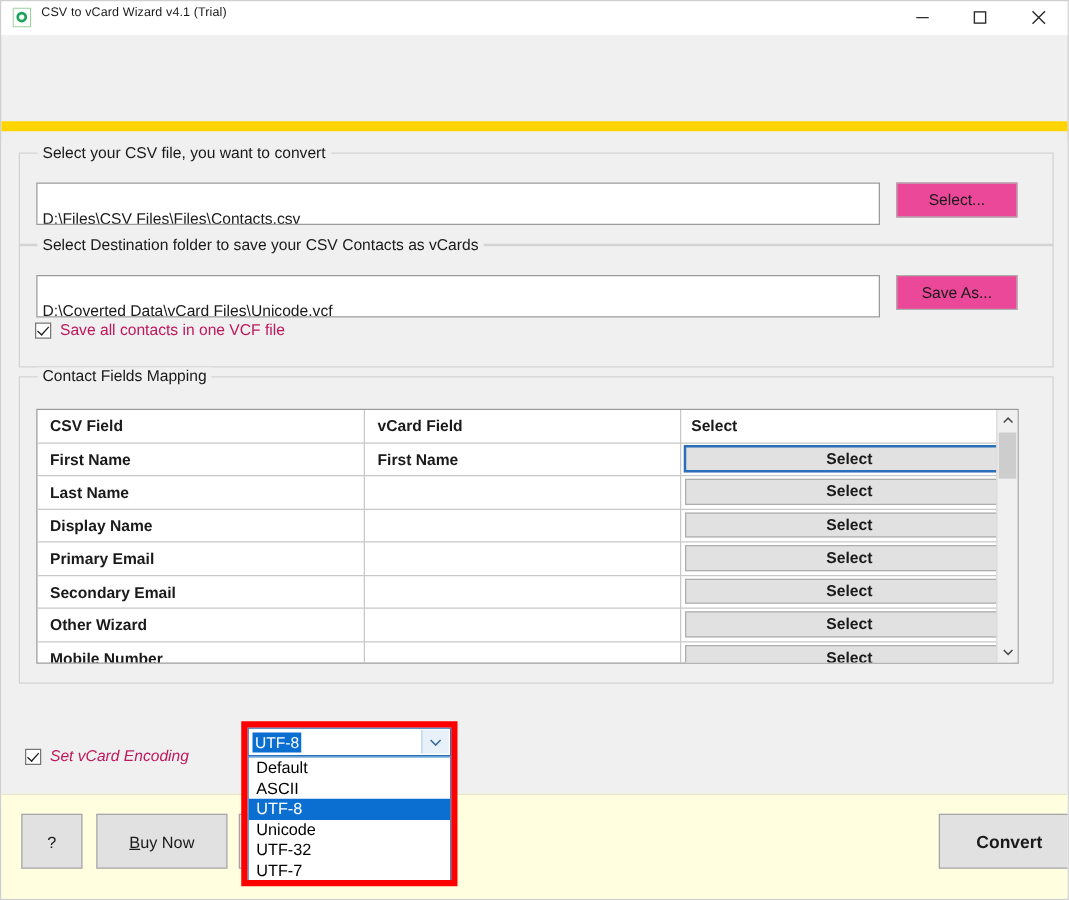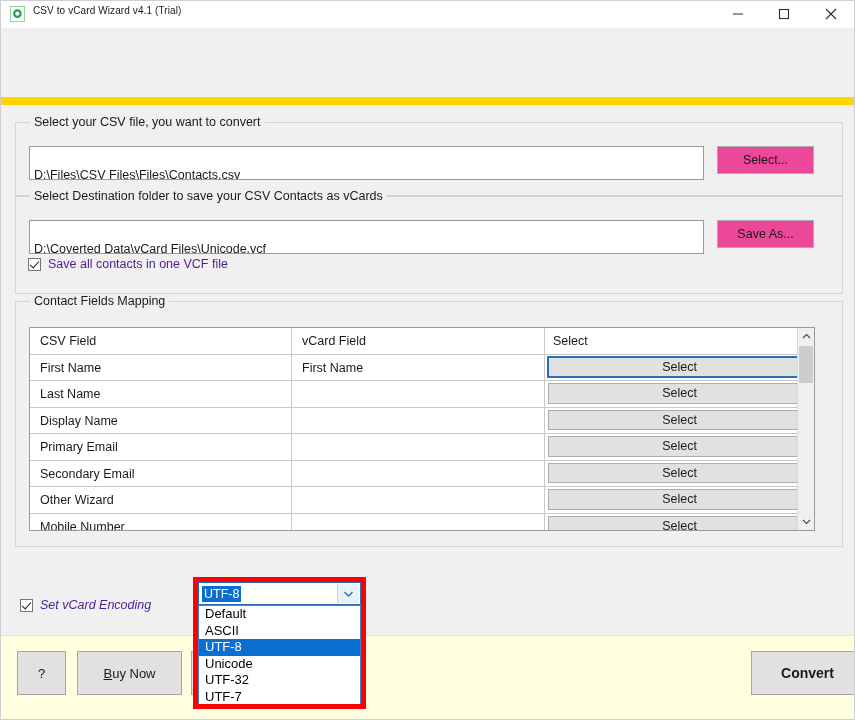--- a/index.html
+++ b/index.html
@@ -46,25 +46,25 @@
        font-size:12.5px;color:#1a1a1a;box-sizing:border-box;cursor:default;
        display:flex;align-items:center;justify-content:center;
        font-family:"Liberation Sans", sans-serif;}
 
   
   .chk{position:absolute;display:flex;align-items:center;cursor:default;}
   .chk-box{width:13px;height:13px;border:1px solid #767676;background:#ffffff;
            position:relative;box-sizing:border-box;flex:0 0 auto;}
   .chk-box.checked:after{content:"";position:absolute;left:3px;top:0px;width:4px;height:8px;
            border:solid #1a1a1a;border-width:0 1.4px 1.4px 0;transform:rotate(42deg);}
-  .chk-label{margin-left:7px;font-size:12.5px;color:#4c1d95;white-space:nowrap;}
+  .chk-label{margin-left:7px;font-size:12.5px;color:#be185d;white-space:nowrap;}
 
   
   .grid-wrap{position:absolute;background:#ffffff;border:1px solid #9a9a9a;
-             box-sizing:border-box;overflow:hidden;}
+             box-sizing:border-box;overflow:hidden;font-weight:bold;}
   .grid{position:absolute;left:0;top:0;width:100%;}
   .grow{position:relative;height:26.5px;box-sizing:border-box;}
   .grow .c1{position:absolute;left:0;top:0;width:262px;height:100%;box-sizing:border-box;
             border-right:1px solid #c8c8c8;border-bottom:1px solid #c8c8c8;
             font-size:12.5px;color:#1a1a1a;padding-left:10px;line-height:26px;
             white-space:nowrap;overflow:hidden;}
   .grow .c2{position:absolute;left:262px;top:0;width:253px;height:100%;box-sizing:border-box;
             border-right:1px solid #c8c8c8;border-bottom:1px solid #c8c8c8;
             font-size:12.5px;color:#1a1a1a;padding-left:10px;line-height:26px;
             white-space:nowrap;overflow:hidden;}

